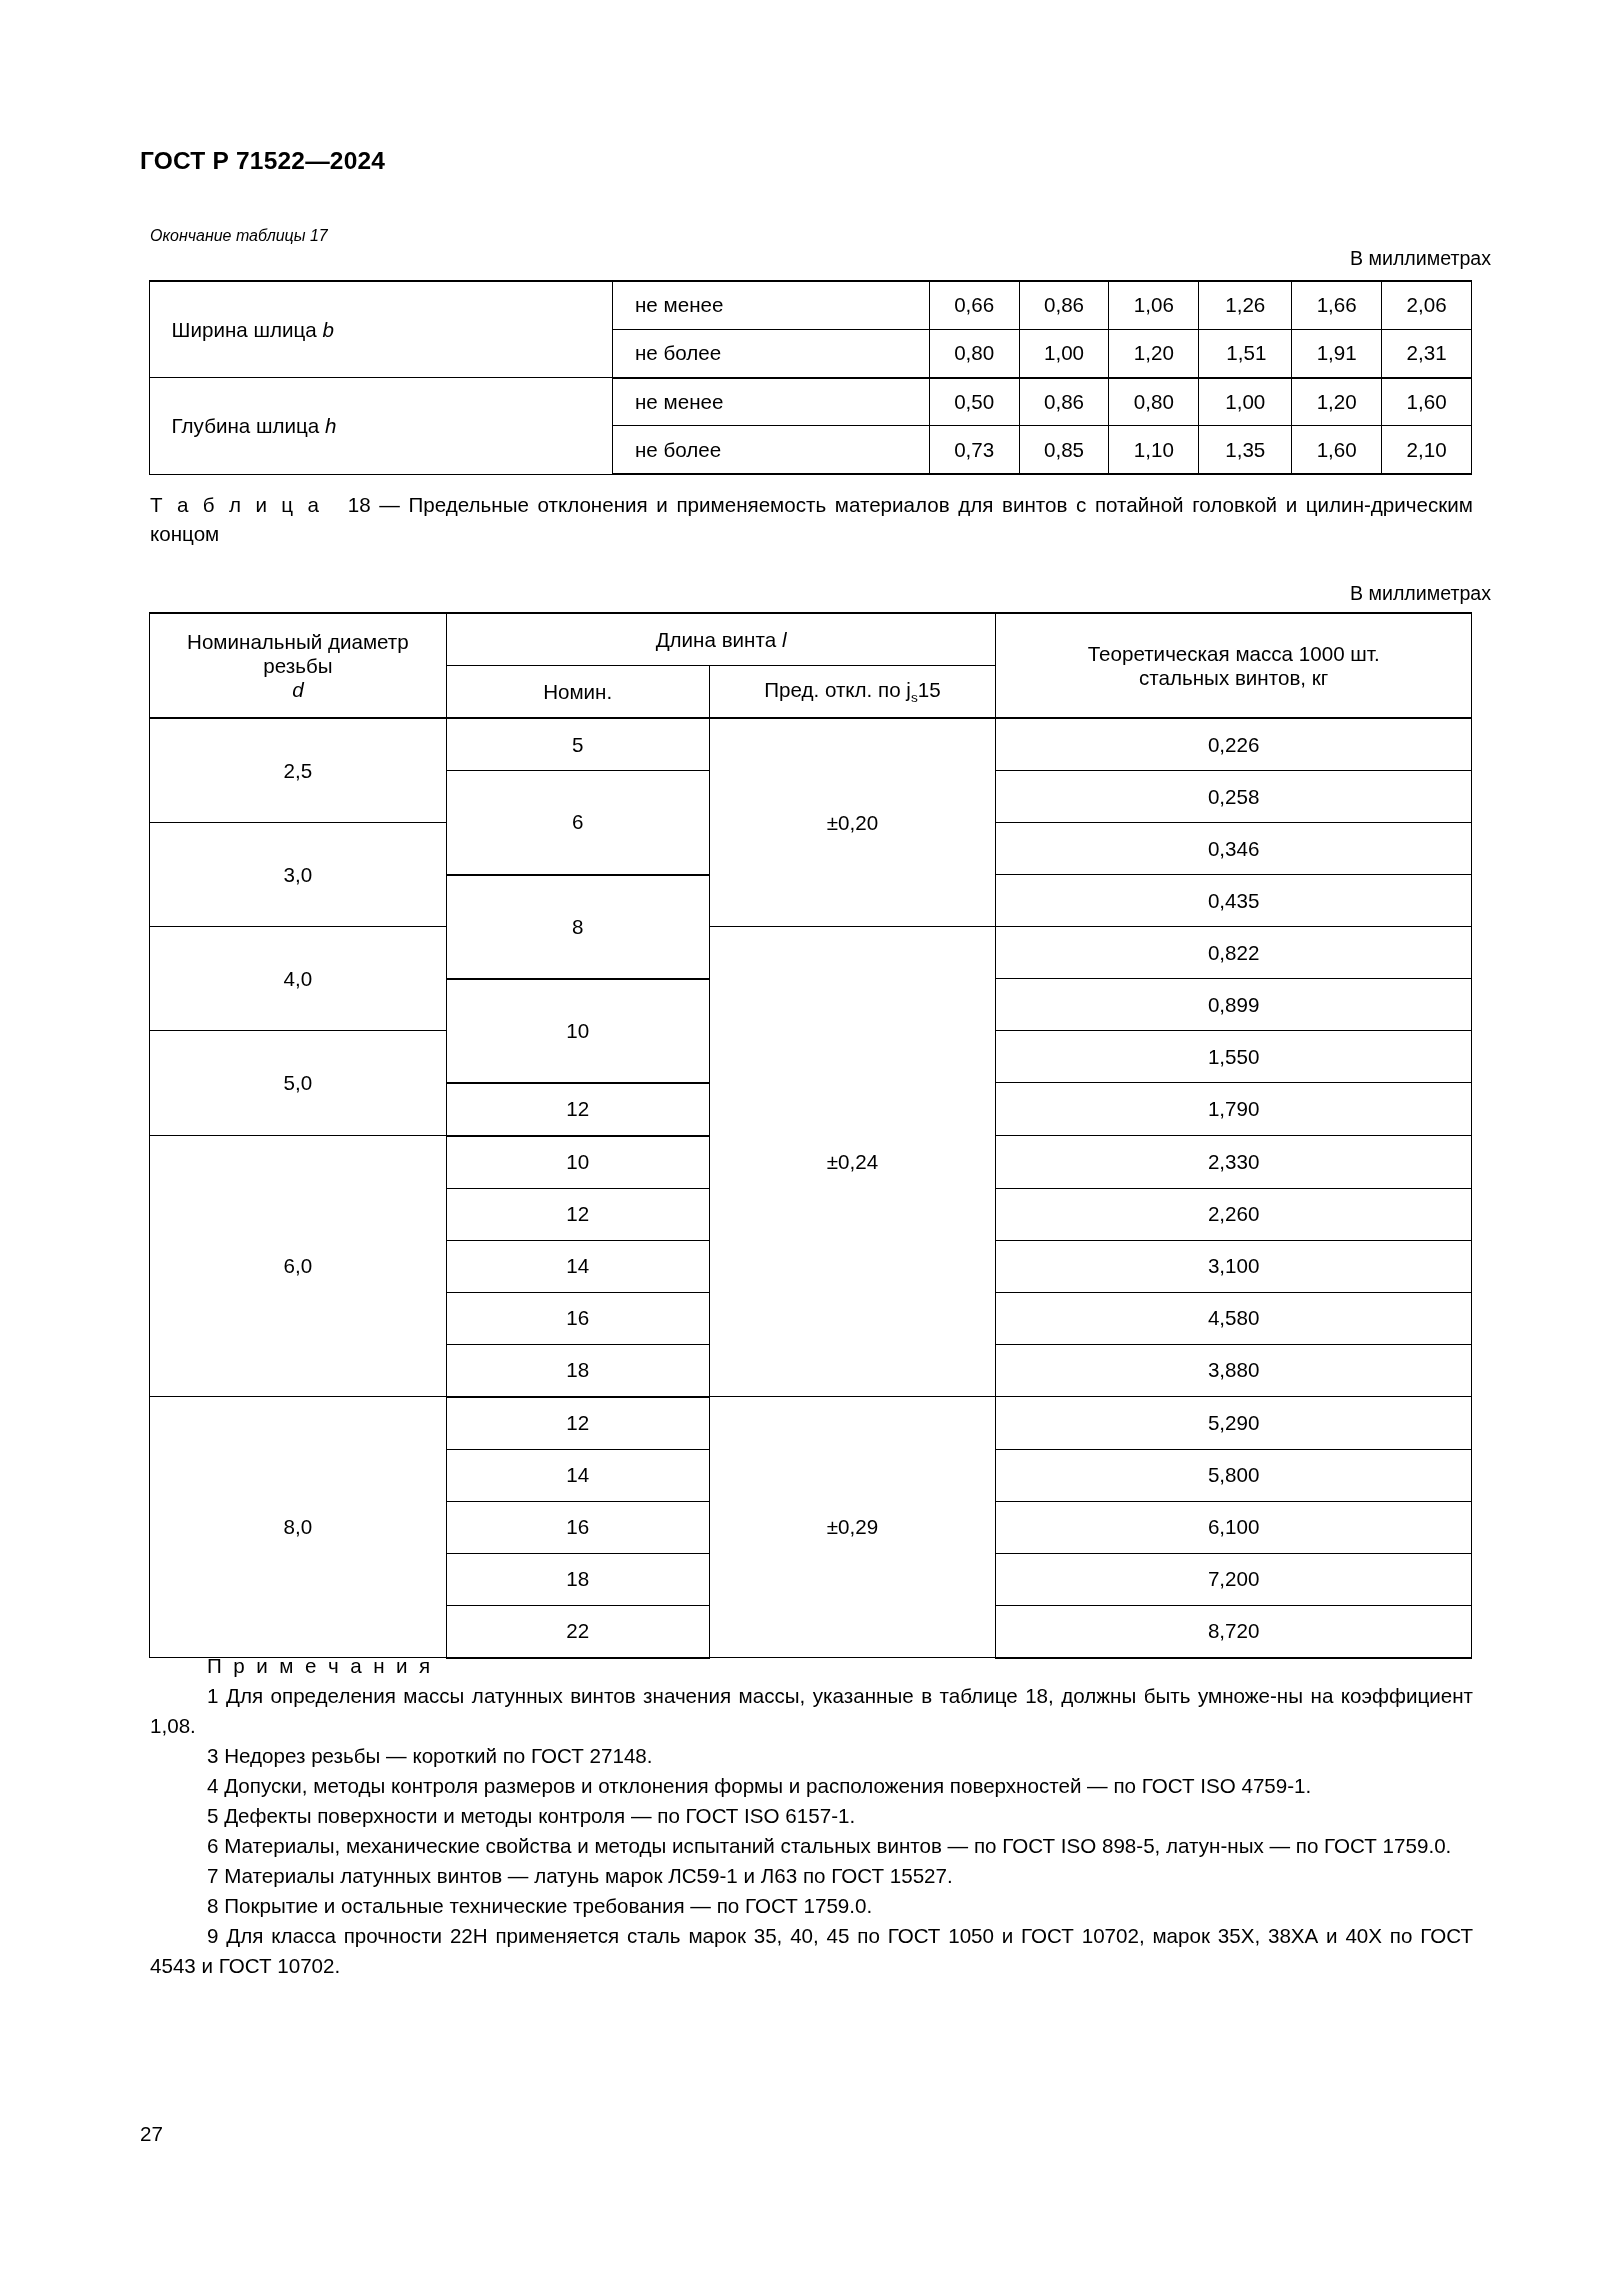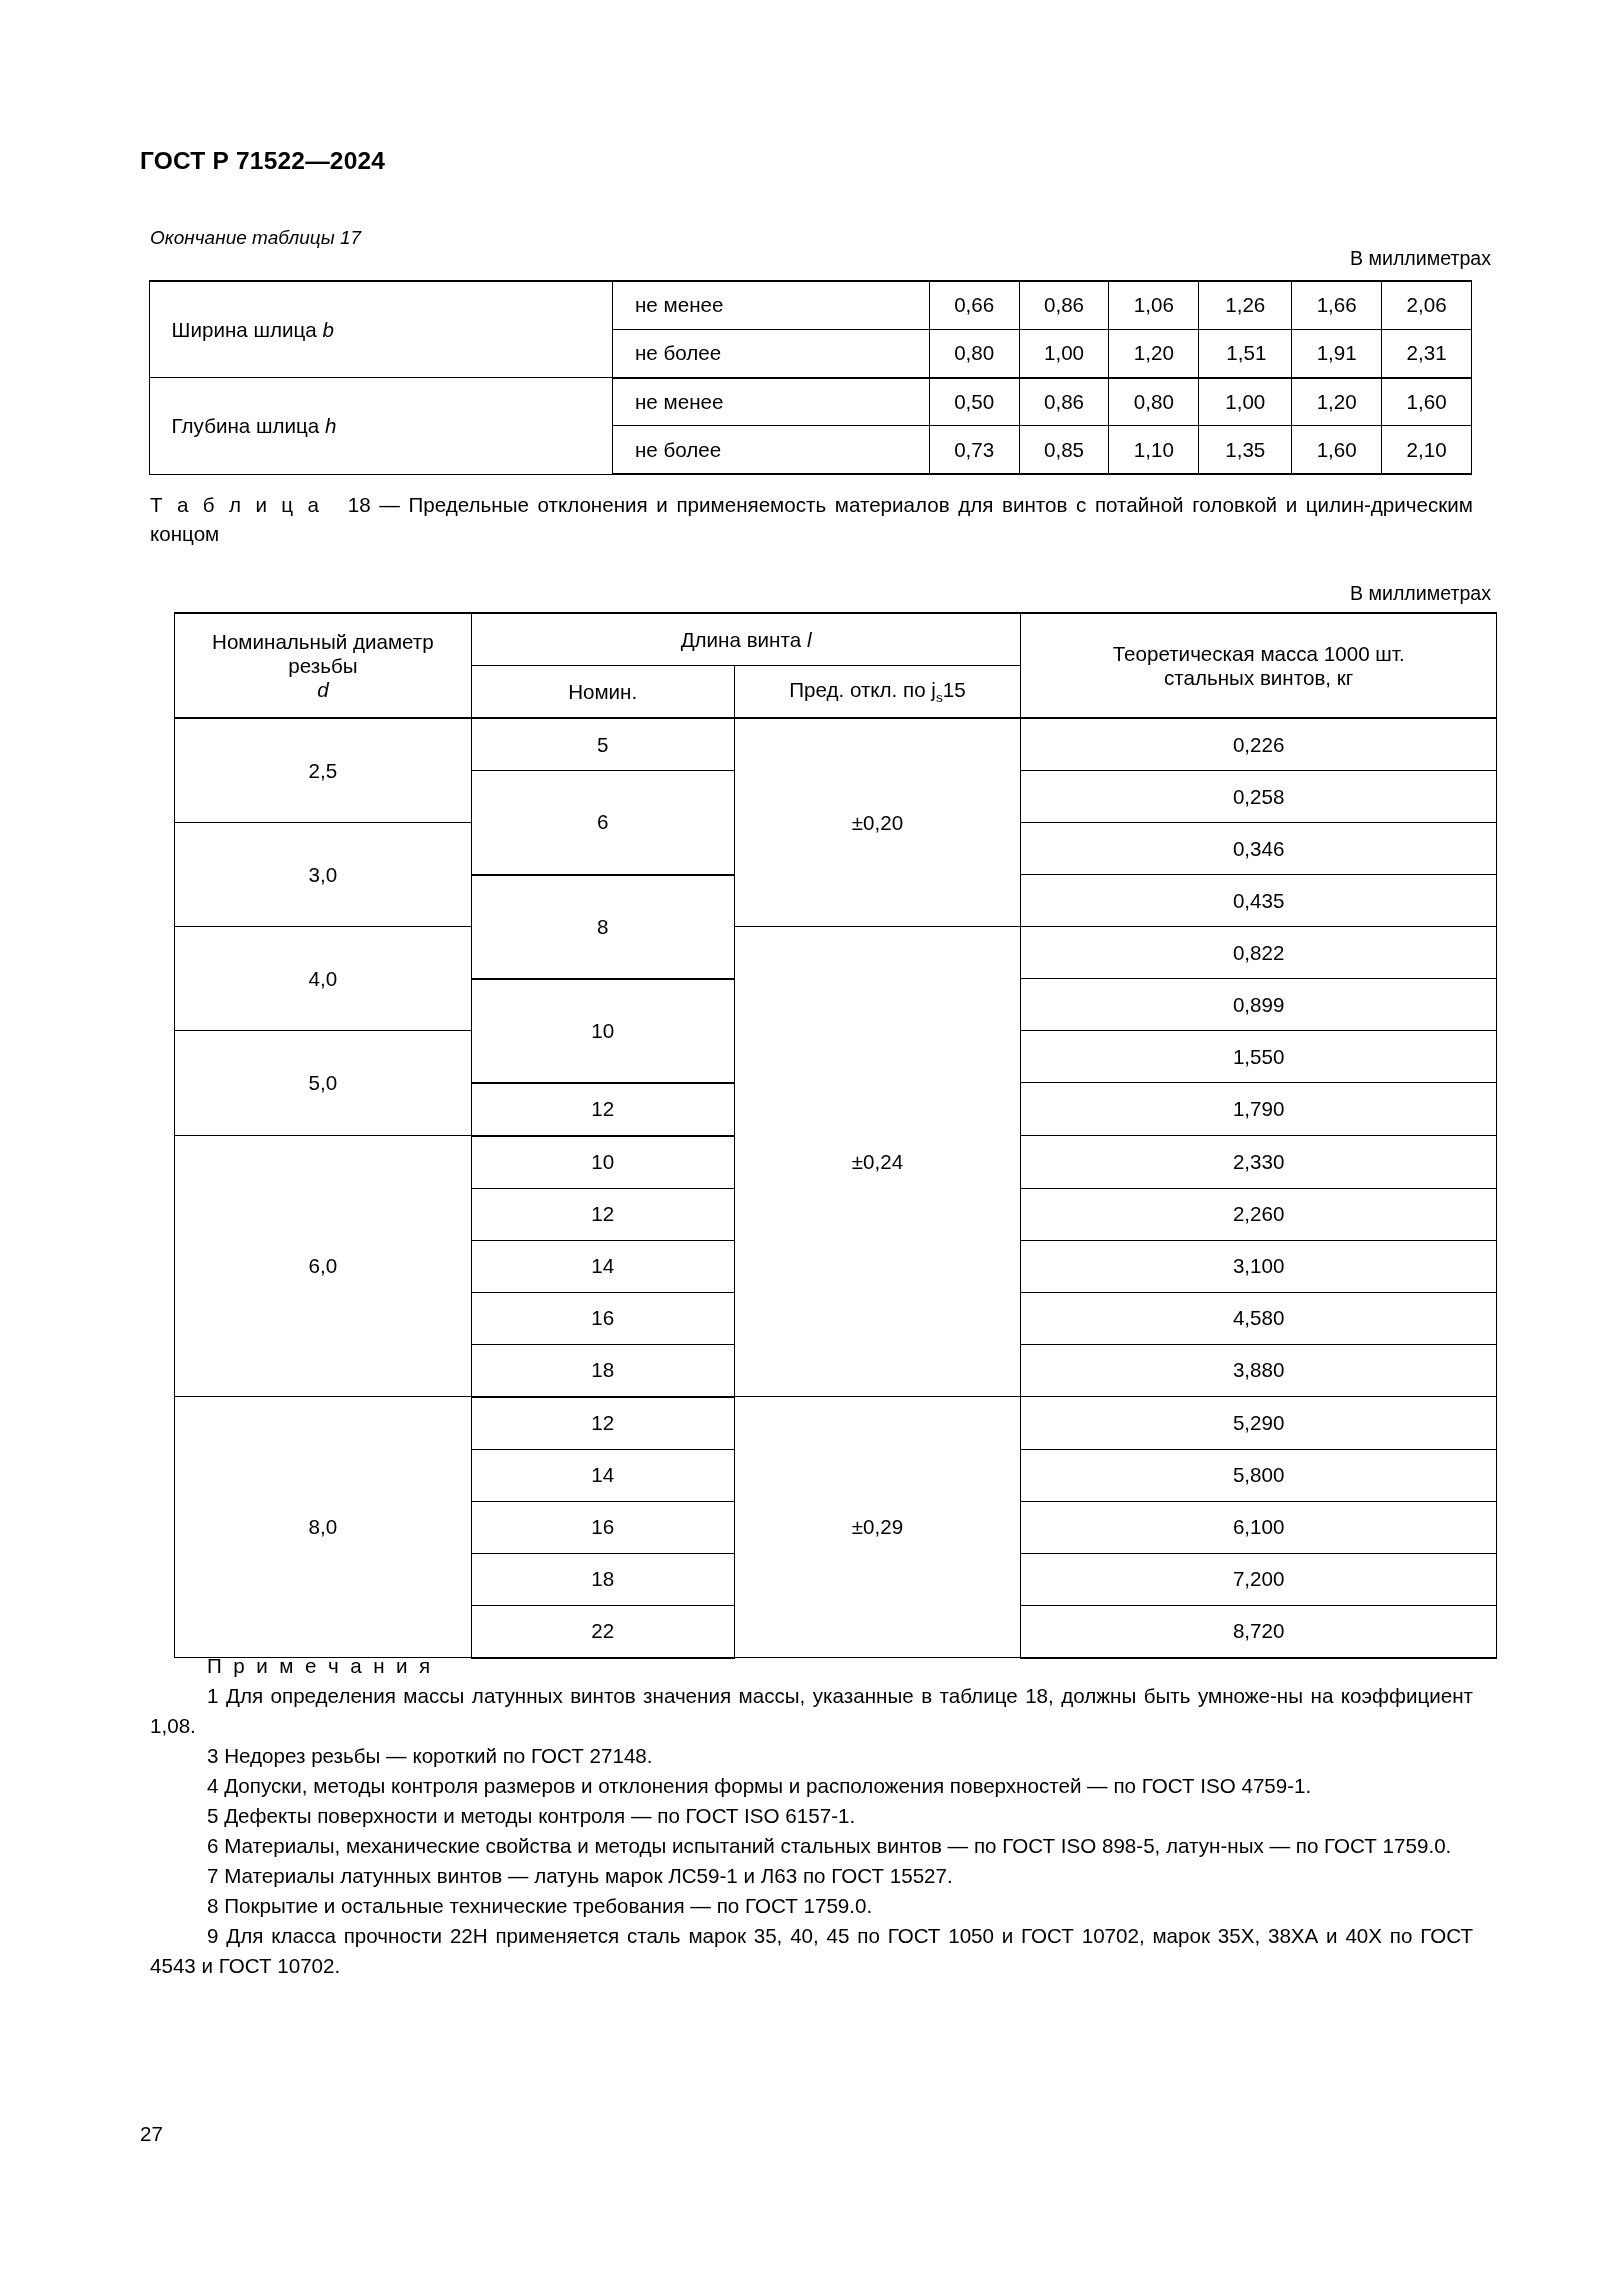--- a/index.html
+++ b/index.html
@@ -13,21 +13,21 @@
   }
   .page { position:absolute; left:0; top:0; width:1621px; height:2293px; }
 
   .doc-header {
     position:absolute; left:140px; top:147px;
     font-size:24.5px; font-weight:bold; letter-spacing:0.2px;
   }
 
   .tbl17-caption {
     position:absolute; left:150px; top:227px;
-    font-size:19px; font-style:italic;
+    font-size:16px; font-style:italic;
   }
   .mm-note-1 {
     position:absolute; right:130px; top:247px;
     font-size:19.6px;
   }
   .mm-note-2 {
     position:absolute; right:130px; top:582px;
     font-size:19.6px;
   }
 
@@ -59,21 +59,20 @@
     line-height:29px;
     text-align:justify;
   }
   .t18-caption .sp { letter-spacing:2.9px; }
 
   
   .t18 {
     position:absolute; left:149px; top:612px;
     width:1323px;
     font-size:20.6px;
-    margin-left:25px;
   }
   .t18 td, .t18 th {
     border:1.5px solid #000;
     padding:2px 5.9px;
     text-align:center;
     vertical-align:middle;
     font-weight:normal;
   }
   .t18 .hd { height:47px; }
   .t18 .hdr-outer { border-top:2.5px solid #000; }

